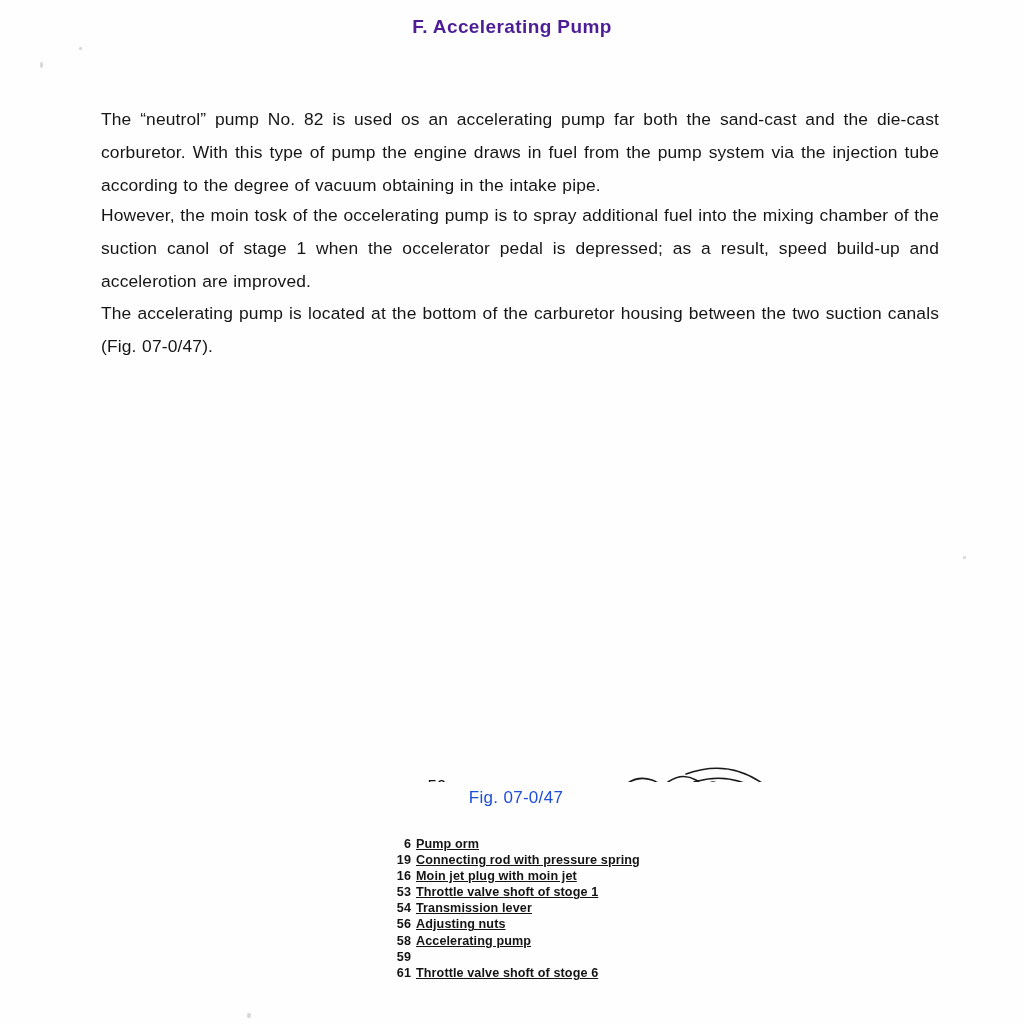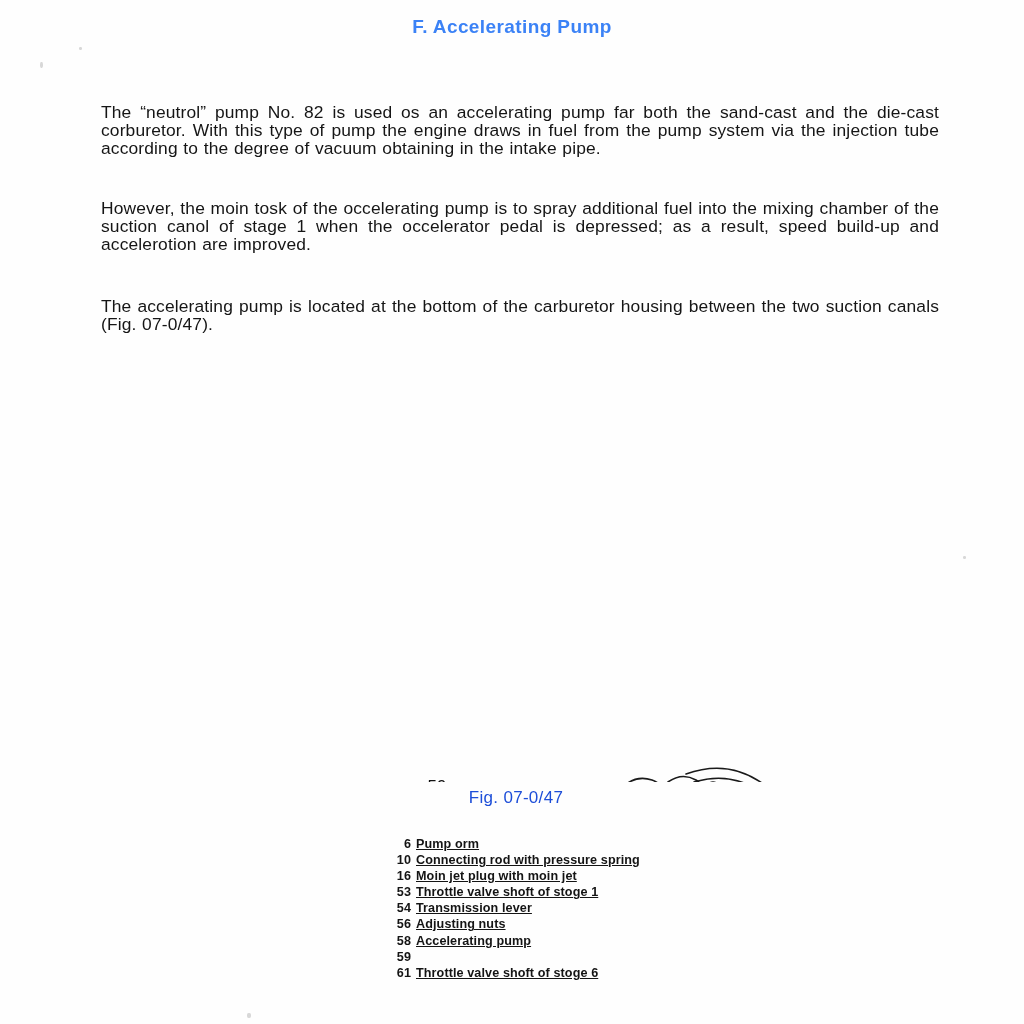--- a/index.html
+++ b/index.html
@@ -23,30 +23,30 @@
   
   #heading {
     position: absolute;
     left: 0;
     top: 16px;
     width: 1024px;
     text-align: center;
     font-size: 19px;
     font-weight: bold;
     letter-spacing: 0.4px;
-    color: #3b82f6;
+    color: #4c1d95;
   }
 
   
   .para {
     position: absolute;
     left: 101px;
     width: 838px;
     font-size: 17.4px;
-    line-height: 18px;
+    line-height: 33px;
     color: #151515;
     text-align: justify;
     letter-spacing: 0.15px;
     word-spacing: 0.6px;
   }
   #para1 { top: 86px; }
   #para2 { top: 182px; }
   #para3 { top: 280px; }
 
   
@@ -443,21 +443,21 @@
   </div>
 
   <div id="fig-caption">Fig. 07-0/47</div>
 
   <div id="legend">
     <div class="legend-row">
       <span class="legend-num">6</span>
       <span class="legend-label">Pump orm</span>
     </div>
     <div class="legend-row">
-      <span class="legend-num">10</span>
+      <span class="legend-num">19</span>
       <span class="legend-label">Connecting rod with pressure spring</span>
     </div>
     <div class="legend-row">
       <span class="legend-num">16</span>
       <span class="legend-label">Moin jet plug with moin jet</span>
     </div>
     <div class="legend-row">
       <span class="legend-num">53</span>
       <span class="legend-label">Throttle valve shoft of stoge 1</span>
     </div>

